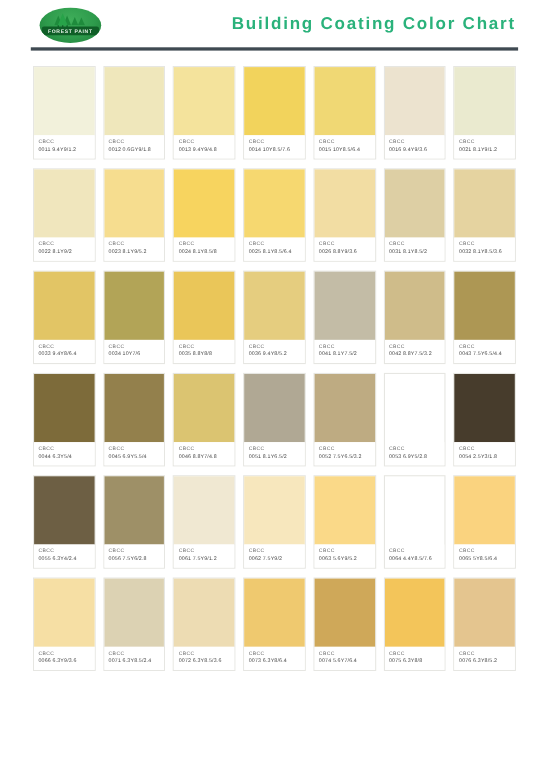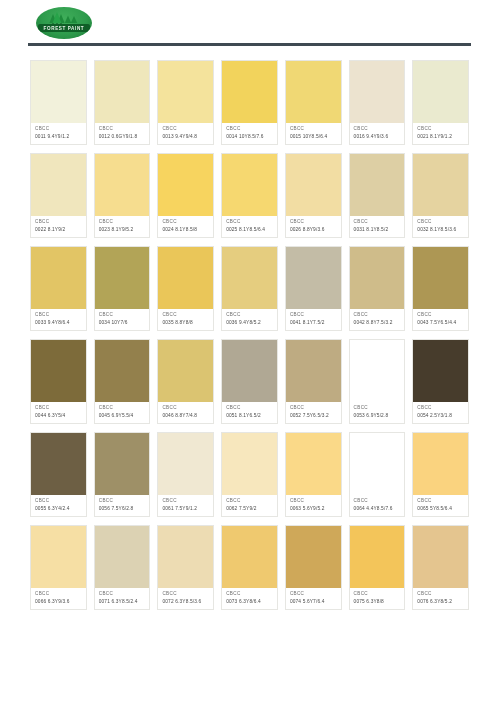--- a/index.html
+++ b/index.html
@@ -144,20 +144,23 @@
           <path d="M15 13 L11.4 13 L15 4 L18.6 13 Z" fill="#1e8b3c"></path>
           <path d="M11 13 L6.6 13 L11 2 L15.4 13 Z" fill="#27a349"></path>
           <path d="M22 13 L18.8 13 L22 5.5 L25.2 13 Z" fill="#1e8b3c"></path>
           <path d="M28 13 L24.8 13 L28 6 L31.2 13 Z" fill="#1e8b3c"></path>
         </svg>
         <div class="logo-band">
           <span>FOREST PAINT</span>
         </div>
       </div>
     </div>
+    <div class="title">
+      <span class="c0">Building Coating Color Chart</span>
+    </div>
     <div class="header-rule"></div>
   </div>
 
   <div class="chart" id="chart-grid">
       <div class="row">
         <div class="card">
           <div class="swatch" style="background: rgb(242, 241, 219);"></div>
           <div class="label">
             <div class="brand">CBCC</div>
             <div class="code">0011 9.4Y9/1.2</div>

